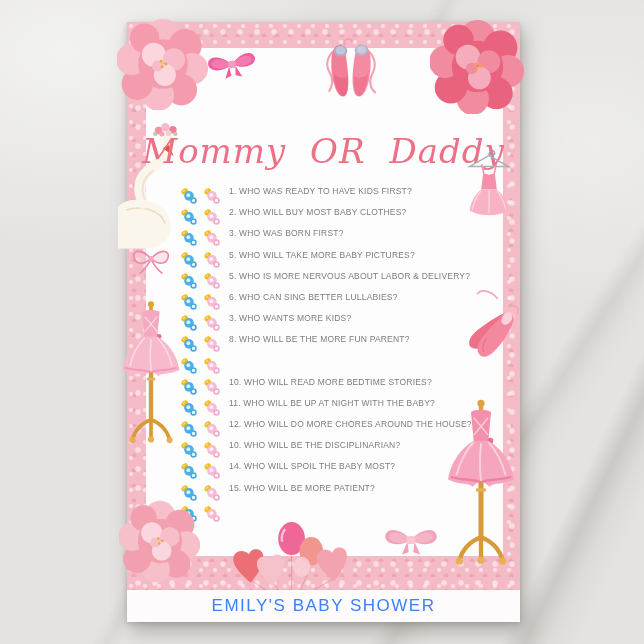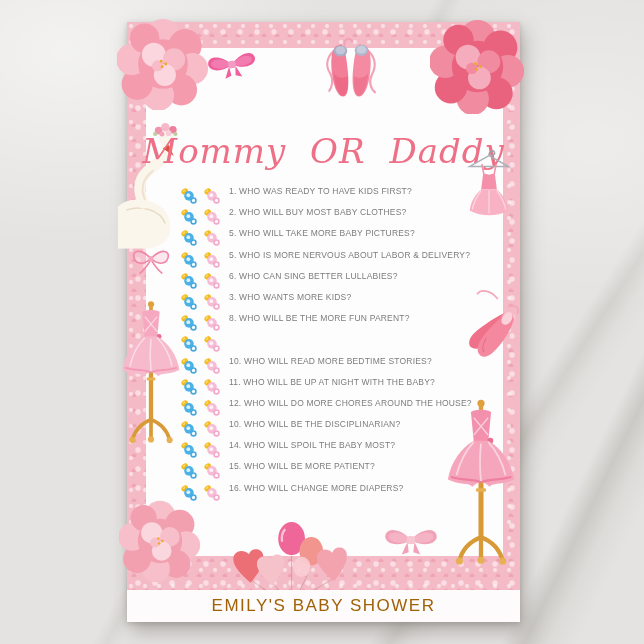--- a/index.html
+++ b/index.html
@@ -21,21 +21,21 @@
     background-image:
       radial-gradient(circle at 4px 4px, rgba(255,255,255,.55) 1.5px, rgba(255,255,255,0) 2.6px),
       radial-gradient(circle at 11px 10px, rgba(252,224,231,.95) 2px, rgba(252,224,231,0) 3.6px),
       radial-gradient(circle at 7px 14px, rgba(238,156,176,.75) 1.5px, rgba(238,156,176,0) 3px);
     background-size:14px 16px,17px 19px,13px 15px;
     box-shadow:4px 9px 18px rgba(110,105,98,.45), 0 2px 5px rgba(110,105,98,.3);
   }
   .panel{position:absolute;left:19px;top:26px;right:17px;height:508px;background:#fefdfd;z-index:1;}
   .footer-band{position:absolute;left:0;right:0;top:568px;height:32px;background:#fdfbfb;z-index:4;
     display:flex;align-items:center;justify-content:center;}
-  .footer-band span{color:#a16207;font-size:17px;letter-spacing:1.5px;font-weight:400;}
+  .footer-band span{color:#3b82f6;font-size:17px;letter-spacing:1.5px;font-weight:400;}
 
   .title{position:absolute;left:0;right:0;top:86px;text-align:center;z-index:2;
     color:#58595b;font-size:21px;letter-spacing:2.5px;font-weight:400;}
   .subtitle{position:absolute;left:0;right:0;top:104px;text-align:center;z-index:2;
     color:#ed7086;font-size:34px;line-height:50px;font-family:"DejaVu Serif",serif;
     font-style:italic;letter-spacing:1px;word-spacing:12px;}
 
   
   .questions{position:absolute;left:52px;top:164px;width:330px;z-index:2;}
   .q-row{display:flex;height:21.2px;}
@@ -236,20 +236,29 @@
   <div class="q-row">
     <svg class="pac pac-blue" viewBox="0 0 24 24">
             <use href="#sym-pacifier"></use>
           </svg>
     <svg class="pac pac-pink" viewBox="0 0 24 24">
             <use href="#sym-pacifier"></use>
           </svg>
     <span class="q-text">2. WHO WILL BUY MOST BABY CLOTHES?</span>
   </div>
 
+  <div class="q-row">
+    <svg class="pac pac-blue" viewBox="0 0 24 24">
+            <use href="#sym-pacifier"></use>
+          </svg>
+    <svg class="pac pac-pink" viewBox="0 0 24 24">
+            <use href="#sym-pacifier"></use>
+          </svg>
+    <span class="q-text">3. WHO WAS BORN FIRST?</span>
+  </div>
 
   <div class="q-row">
     <svg class="pac pac-blue" viewBox="0 0 24 24">
             <use href="#sym-pacifier"></use>
           </svg>
     <svg class="pac pac-pink" viewBox="0 0 24 24">
             <use href="#sym-pacifier"></use>
           </svg>
     <span class="q-text">5. WHO WILL TAKE MORE BABY PICTURES?</span>
   </div>
@@ -363,21 +372,20 @@
     <span class="q-text">15. WHO WILL BE MORE PATIENT?</span>
   </div>
 
   <div class="q-row">
     <svg class="pac pac-blue" viewBox="0 0 24 24">
             <use href="#sym-pacifier"></use>
           </svg>
     <svg class="pac pac-pink" viewBox="0 0 24 24">
             <use href="#sym-pacifier"></use>
           </svg>
-    <span class="q-text">16. WHO WILL CHANGE MORE DIAPERS?</span>
   </div>
 </div>
 
     <svg class="deco peony-tl" viewBox="0 0 100 100">
         <use href="#sym-peony"></use>
       </svg>
     <svg class="deco peony-tr" viewBox="0 0 100 100">
         <use href="#sym-peony"></use>
       </svg>
     <svg class="deco peony-bl" viewBox="0 0 100 100">

